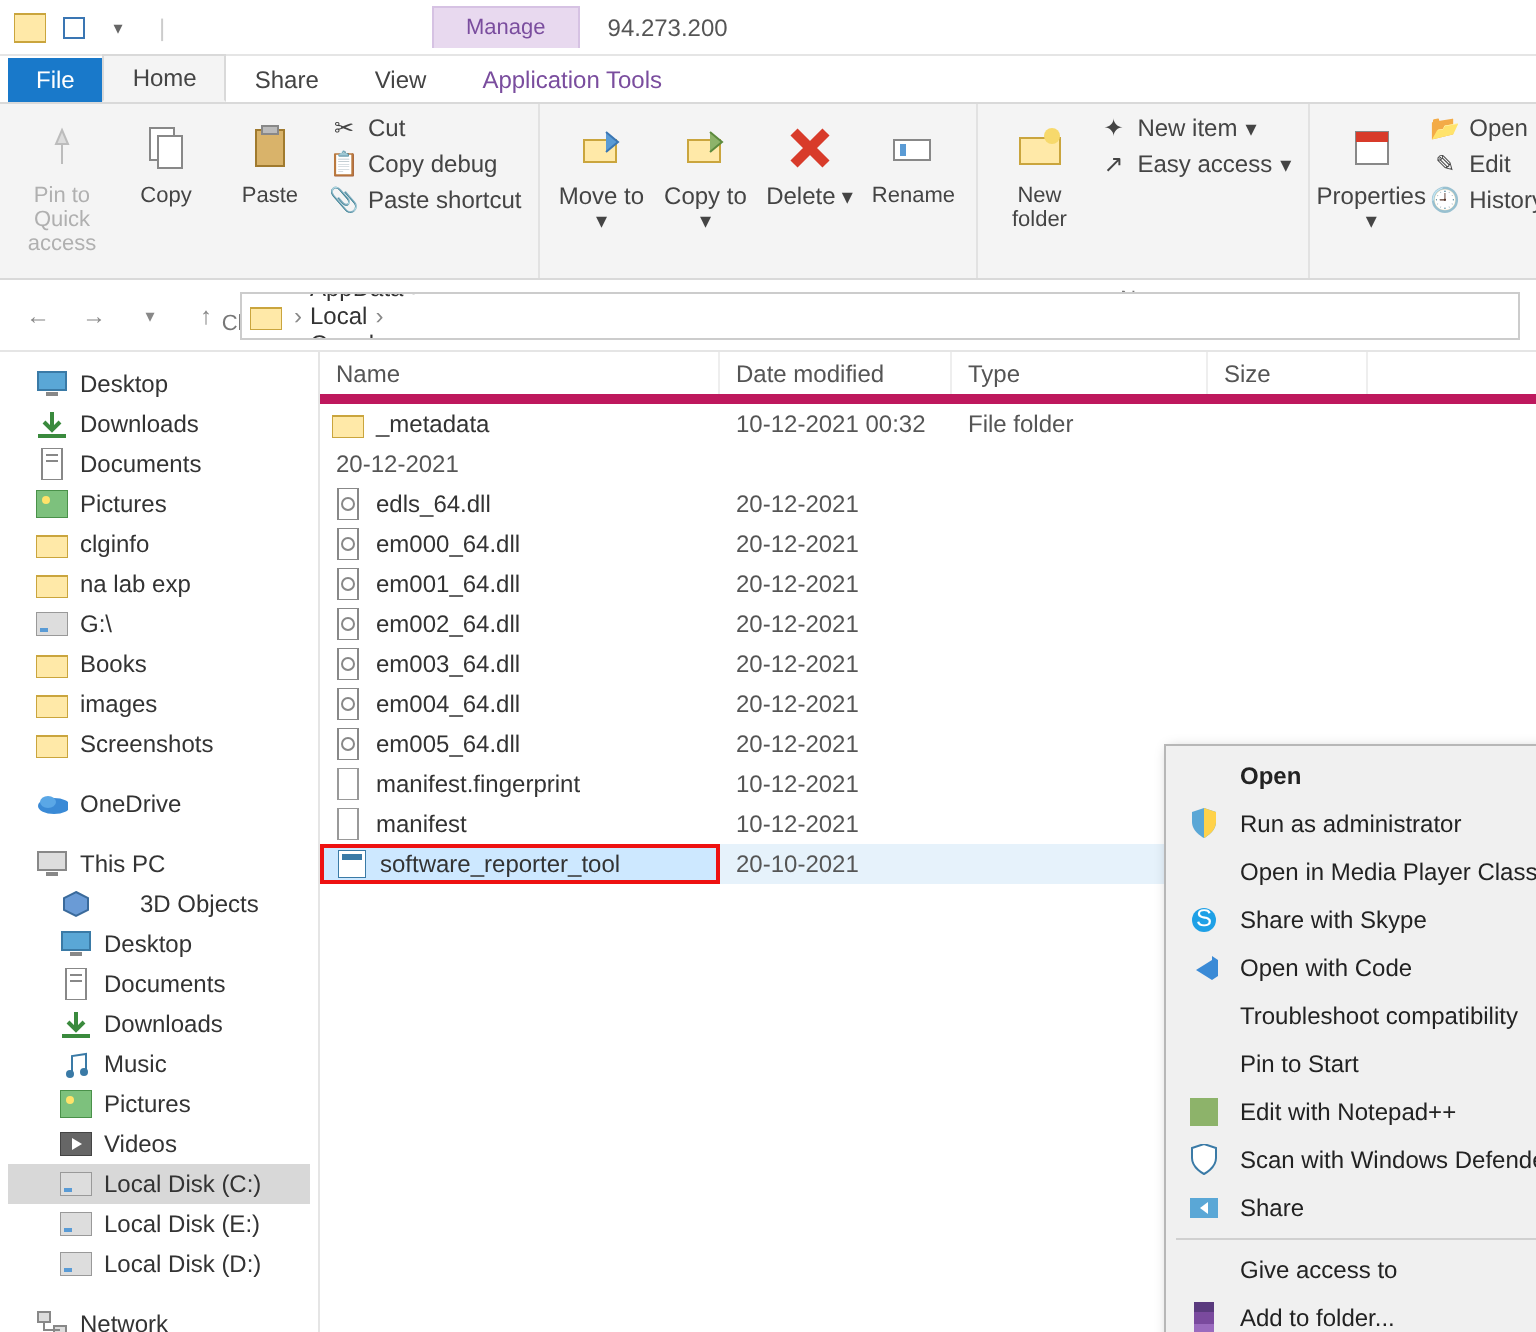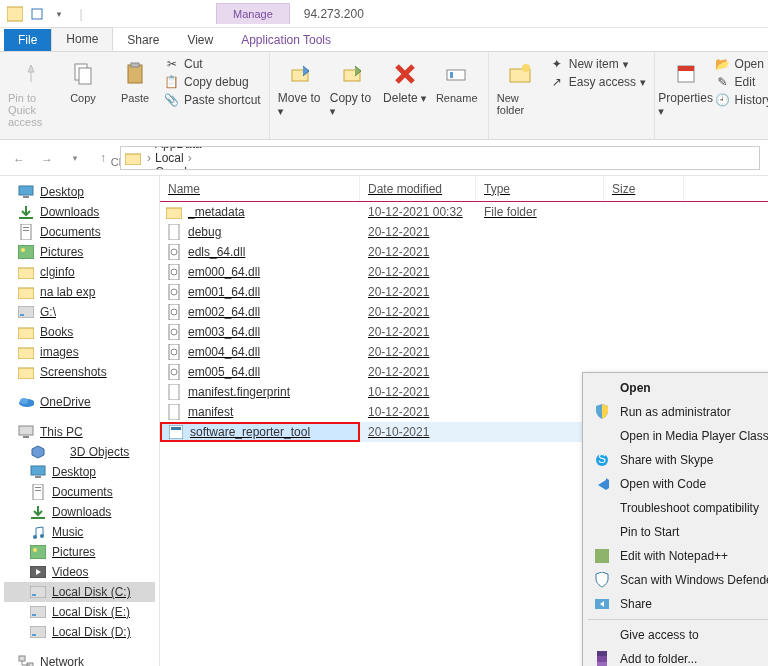--- a/index.html
+++ b/index.html
@@ -20,43 +20,43 @@
 .tabs .tab.active { border:1px solid #d9d9d9; border-bottom:1px solid #f4f4f4; background:#f4f4f4; }
 .tabs .tab.context { color:#7a4d9e; }
 
 
 .ribbon { height:88px; background:#f4f4f4; border-bottom:1px solid #d9d9d9; display:flex; }
 .rgroup { border-right:1px solid #e2e2e2; padding:4px 8px 2px; display:flex; flex-direction:column; justify-content:space-between; }
 .rgroup .label { text-align:center; color:#777; font-size:11px;margin-top:28px; }
 .rbtns { display:flex; gap:6px; align-items:flex-start; }
 .bigbtn { display:flex; flex-direction:column; align-items:center; width:46px; padding-top:2px; color:#444; cursor:pointer; }
 .bigbtn .ic { width:32px; height:32px; display:flex; align-items:center; justify-content:center; }
-.bigbtn .lbl { font-size:11px; line-height:1.1; margin-top:2px; }
+.bigbtn .lbl { font-size:11px; text-align:center; line-height:1.1; margin-top:2px; }
 .bigbtn.disabled { color:#b0b0b0; }
 .smallcol { display:flex; flex-direction:column; gap:2px; }
 .smallbtn { display:flex; align-items:center; gap:4px; color:#444; font-size:11px; cursor:pointer; white-space:nowrap; }
 .smallbtn .si { width:16px; height:16px; display:flex; align-items:center; justify-content:center; }
 
 
 .navbar { height:36px; display:flex; align-items:center; gap:6px; padding:4px 8px; border-bottom:1px solid #e5e5e5; }
 .navbtn { width:22px; height:22px; display:flex; align-items:center; justify-content:center; color:#888; cursor:pointer; }
 .addr { flex:1; height:24px; border:1px solid #ccc; background:#fff; display:flex; align-items:center; padding:0 4px; overflow:hidden; }
 .crumb { display:flex; align-items:center; color:#333; cursor:pointer; white-space:nowrap; font-size:11px; }
 .crumb .chev { color:#888; padding:0 4px; }
 
 
-.main { display:flex; height:490px;text-decoration:underline; }
+.main { display:flex; height:490px; }
 .tree { width:160px; border-right:1px solid #e5e5e5; padding:6px 4px; overflow:hidden; }
 .tree-item { display:flex; align-items:center; gap:6px; padding:2px 4px 2px 14px; color:#333; cursor:pointer; white-space:nowrap; }
 .tree-item.selected { background:#d8d8d8; }
 .tree-item .ti { width:16px; height:16px; display:flex; align-items:center; justify-content:center; }
 .tree-sep { height:10px; }
 
 .files { flex:1; position:relative; }
-.colhdr { height:26px; border-bottom:1px solid #be185d; display:flex; align-items:flex-end; color:#555; }
+.colhdr { height:26px; border-bottom:5px solid #be185d; display:flex; align-items:flex-end; color:#555; }
 .colhdr>div { padding-left:8px; border-right:1px solid #eee; height:100%; display:flex; align-items:center; }
 .c-name { width:200px; } .c-date { width:116px; } .c-type { width:128px; } .c-size { width:80px; }
 .frow { height:20px; display:flex; align-items:center; color:#333; cursor:pointer; }
 .frow .fname { width:200px; padding-left:6px; display:flex; align-items:center; gap:6px; }
 .frow .fdate { width:116px; padding-left:8px; color:#555; }
 .frow .ftype { width:128px; padding-left:8px; color:#555; }
 .frow.selected .fname { background:#cde8ff; }
 .frow.selected { background:#e6f2fb; }
 .fic { width:16px; height:16px; display:flex; align-items:center; justify-content:center; }
 .redbox { border:2px solid #e11; }
@@ -493,28 +493,20 @@
               <svg width="16" height="14">
                 <rect width="16" height="11" y="3" fill="#ffe9a8" stroke="#caa53d"></rect>
               </svg>
             </span>
             <span>_metadata</span>
           </div>
           <div class="fdate">10-12-2021 00:32</div>
           <div class="ftype">File folder</div>
         </div>
         <div class="frow">
-          <div class="fname ">
-            <span class="fic">
-              <svg width="14" height="16">
-                <rect x="2" width="10" height="16" fill="#fff" stroke="#999"></rect>
-              </svg>
-            </span>
-            <span>debug</span>
-          </div>
           <div class="fdate">20-12-2021</div>
           <div class="ftype"></div>
         </div>
         <div class="frow">
           <div class="fname ">
             <span class="fic">
               <svg width="14" height="16">
                 <rect x="2" width="10" height="16" fill="#fff" stroke="#888"></rect>
                 <circle cx="7" cy="8" r="3" fill="none" stroke="#888"></circle>
               </svg>

